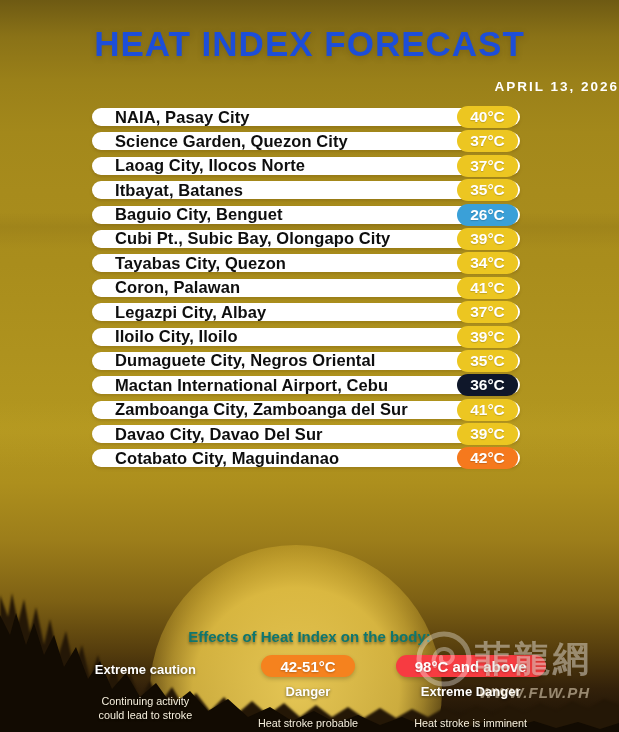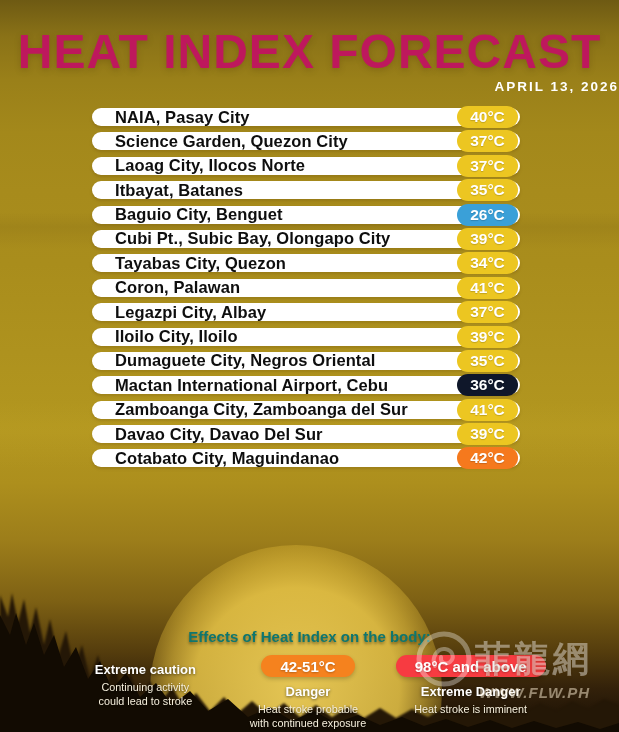--- a/index.html
+++ b/index.html
@@ -35,22 +35,22 @@
       rgba(229,192,62,0.6) 62%, rgba(222,182,50,0.25) 74%,
       rgba(215,172,42,0.0) 86%);
   }
   .grass { position: absolute; left: 0; bottom: 0; z-index: 2; }
   .grass-back { filter: blur(1.3px); }
   .grass-front { filter: blur(0.5px); }
 
   
   .title {
     position: absolute; top: 24px; left: 0; width: 100%; z-index: 3;
-    text-align: center; color: #be185d;
-    font-size: 48px; font-weight: 700; letter-spacing: 1px;
+    text-align: center; color: #1d4ed8;
+    font-size: 35px; font-weight: 700; letter-spacing: 1px;
     text-shadow: 0 2px 6px rgba(70,50,0,0.25);
   }
   .date {
     position: absolute; top: 79px; left: 0; width: 100%; z-index: 3;
     text-align: right; color: #ffffff;
     font-size: 13.5px; font-weight: 700; letter-spacing: 2px;
   }
 
   
   .list { position: absolute; top: 108px; left: 92px; width: 428px; z-index: 3; }
@@ -88,21 +88,21 @@
     display: inline-block; padding: 2.5px 19px; border-radius: 13px;
     color: #ffffff; font-size: 15px; font-weight: 700; white-space: nowrap;
     text-shadow: 0 1px 2px rgba(0,0,0,0.25);
     box-shadow: 0 2px 4px rgba(0,0,0,0.2);
   }
   .legend-label {
     margin-top: 7px; color: #ffffff; font-size: 13px; font-weight: 700;
     text-shadow: 0 1px 3px rgba(0,0,0,0.55);
   }
   .legend-desc {
-    margin-top: 3px; color: #f6efdc; font-size: 10.8px; line-height: 1.3;
+    margin-top: 17px; color: #f6efdc; font-size: 10.8px; line-height: 1.3;
     white-space: pre-line; text-shadow: 0 1px 2px rgba(0,0,0,0.5);
   }
 
   
   .watermark {
     position: absolute; left: 415px; top: 630px; z-index: 5;
     color: rgba(255,255,255,0.42); pointer-events: none;
   }
   .wm-top { display: flex; align-items: center; }
   .wm-logo { opacity: 0.85; margin-right: 2px; }

